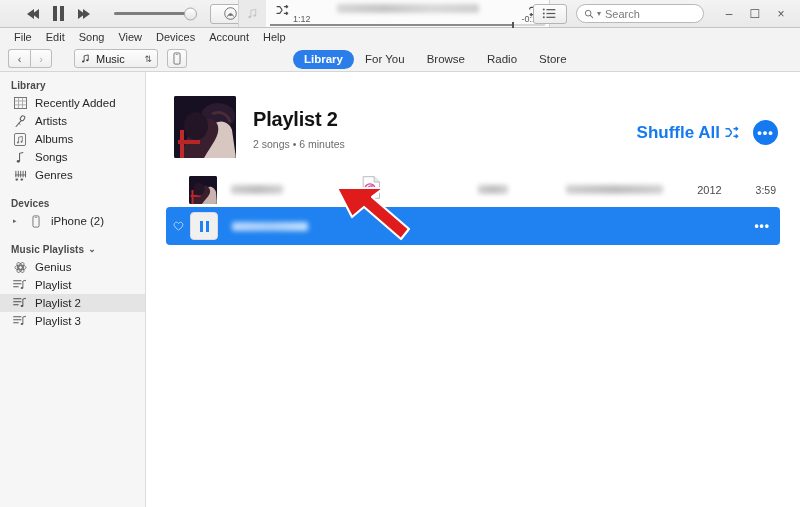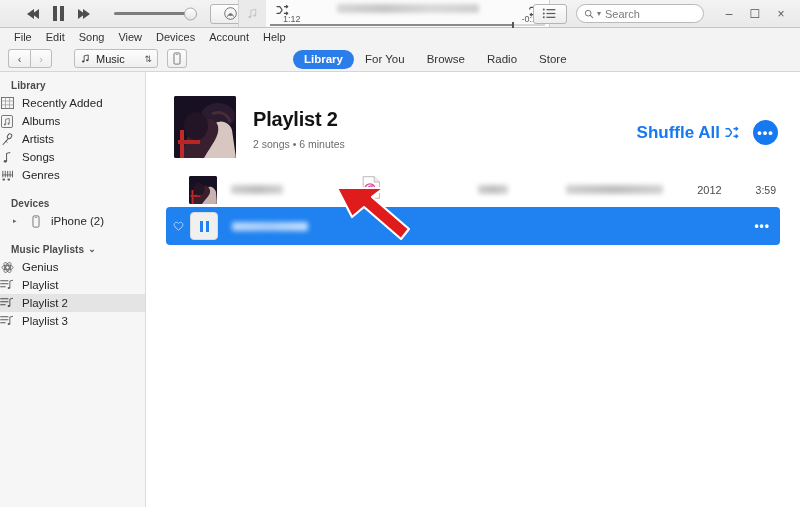--- a/index.html
+++ b/index.html
@@ -46,21 +46,21 @@
   .lcd {
     position: absolute; left: 238px; top: 0; width: 312px; height: 27px;
     background: #fbfbfb; border-left: 1px solid #d2d2d2; border-right: 1px solid #d2d2d2;
     display: flex; align-items: flex-start;
   }
   .lcd-art { width: 27px; height: 27px; background: #eaeaea;
              display: flex; align-items: center; justify-content: center; }
   .lcd-mid { flex: 1; position: relative; height: 27px; padding: 0 8px; }
   .lcd-shuffle { position: absolute; left: 10px; top: 2px; }
   .lcd-repeat { position: absolute; right: 8px; top: 3px; }
-  .lcd-time-l { position: absolute; left: 17px; top: 14px; font-size: 9px; color: #5a5a5a; }
+  .lcd-time-l { position: absolute; left: 27px; top: 14px; font-size: 9px; color: #5a5a5a; }
   .lcd-time-r { position: absolute; right: 7px; top: 14px; font-size: 9px; color: #5a5a5a; }
   .lcd-title {
     position: absolute; left: 50%; top: 4px; transform: translateX(-50%);
     width: 142px; height: 9px; border-radius: 2px;
     background: linear-gradient(to right,#d6d6d6,#c6c6c6,#d9d9d9,#cfcfcf);
     filter: blur(2.2px); color: transparent; font-size: 9px; overflow: hidden;
   }
   .lcd-progress { position: absolute; left: 4px; right: 4px; bottom: 1px; height: 2px;
                   background: #d7d7d7; }
   .lcd-progress .fill { position: absolute; left: 0; top: 0; height: 2px; width: 88%;
@@ -114,21 +114,21 @@
   .tab.active { background: #2b7de9; color: #fff; font-weight: bold; }
 
   
   .sidebar {
     position: absolute; left: 0; top: 72px; width: 146px; height: 435px;
     background: #f6f6f6; border-right: 1px solid #dcdcdc; padding-top: 4px;
   }
   .side-head { font-size: 10px; font-weight: bold; color: #4a4a4a;
                padding: 4px 0 3px 11px; letter-spacing: 0.1px; }
   .side-head.with-chev { display: flex; gap: 4px; }
-  .side-row { height: 18px; display: flex; align-items: center; gap: 8px; }
+  .side-row { height: 18px; display: flex; align-items: center; padding-left: 13px; gap: 8px; }
   .side-row.sel { background: #e4e4e4; }
   .side-row .ico { width: 14px; height: 14px; display: flex; align-items: center;
                    justify-content: center; flex: 0 0 14px; }
   .side-row .txt { font-size: 11.5px; color: #262626; }
   .disclose { width: 8px; margin-left: -8px; margin-right: 0px;
               font-size: 7px; color: #666; display: flex; align-items: center; }
 
   
   .main { position: absolute; left: 146px; top: 72px; width: 654px; height: 435px;
           background: #fff; }
@@ -330,39 +330,39 @@
         <svg width="13" height="12" viewBox="0 0 14 13">
           <rect x="0.5" y="0.5" width="13" height="12" fill="none" stroke="#6a6a6a" stroke-width="1"></rect>
           <path d="M4.8 0.5v12M9.2 0.5v12M0.5 4.3h13M0.5 8.5h13" stroke="#9a9a9a" stroke-width="0.8"></path>
         </svg>
       </span>
       <span class="txt">Recently Added</span>
     </div>
 
     <div class="side-row">
       <span class="ico">
+        <svg width="13" height="13" viewBox="0 0 14 14">
+          <rect x="7.2" y="0.8" width="4" height="5.4" rx="2" transform="rotate(35 9.2 3.5)" fill="none" stroke="#5a5a5a" stroke-width="1.1"></rect>
+          <path d="M7.6 6.4 2.2 12.4" stroke="#5a5a5a" stroke-width="1.1" stroke-linecap="round"></path>
+          <path d="M5.2 8.8 7 10.4" stroke="#5a5a5a" stroke-width="0.9"></path>
+        </svg>
+      </span>
+      <span class="txt">Artists</span>
+    </div>
+
+    <div class="side-row">
+      <span class="ico">
         <svg width="12" height="13" viewBox="0 0 13 14">
           <rect x="0.5" y="0.5" width="12" height="13" rx="1.5" fill="none" stroke="#6a6a6a" stroke-width="1"></rect>
           <path d="M5 10.2V4.6l4-0.9v5.2" fill="none" stroke="#6a6a6a" stroke-width="0.9"></path>
           <circle cx="4.2" cy="10.3" r="1" fill="#6a6a6a"></circle>
           <circle cx="8.2" cy="9.4" r="1" fill="#6a6a6a"></circle>
         </svg>
       </span>
       <span class="txt">Albums</span>
-    </div>
-
-    <div class="side-row">
-      <span class="ico">
-        <svg width="13" height="13" viewBox="0 0 14 14">
-          <rect x="7.2" y="0.8" width="4" height="5.4" rx="2" transform="rotate(35 9.2 3.5)" fill="none" stroke="#5a5a5a" stroke-width="1.1"></rect>
-          <path d="M7.6 6.4 2.2 12.4" stroke="#5a5a5a" stroke-width="1.1" stroke-linecap="round"></path>
-          <path d="M5.2 8.8 7 10.4" stroke="#5a5a5a" stroke-width="0.9"></path>
-        </svg>
-      </span>
-      <span class="txt">Artists</span>
     </div>
 
     <div class="side-row">
       <span class="ico">
         <svg width="11" height="13" viewBox="0 0 12 14">
           <path d="M5 11V2.4l4-0.9" fill="none" stroke="#5a5a5a" stroke-width="1.1"></path>
           <ellipse cx="3.6" cy="11.2" rx="1.7" ry="1.4" fill="#5a5a5a"></ellipse>
         </svg>
       </span>
       <span class="txt">Songs</span>

